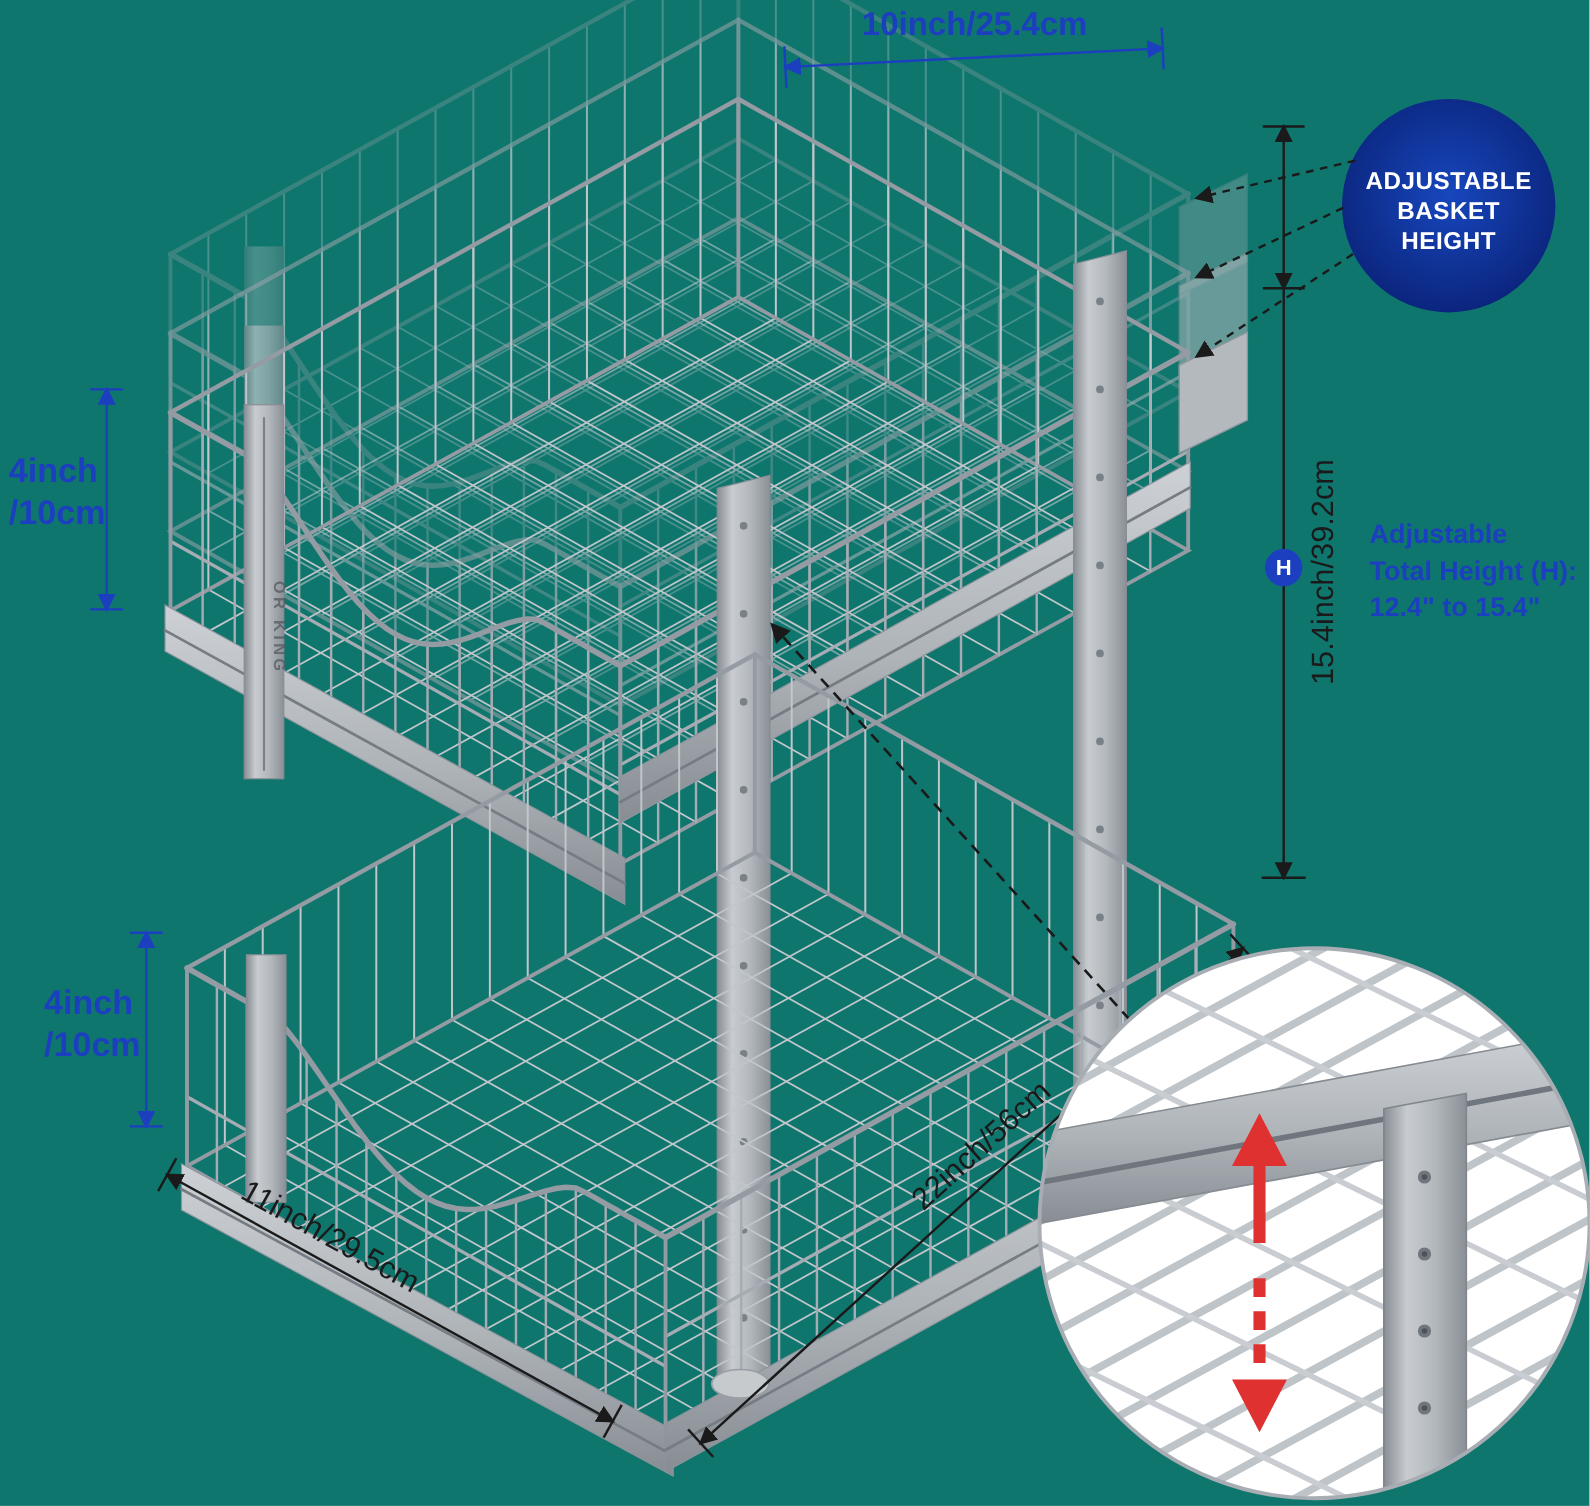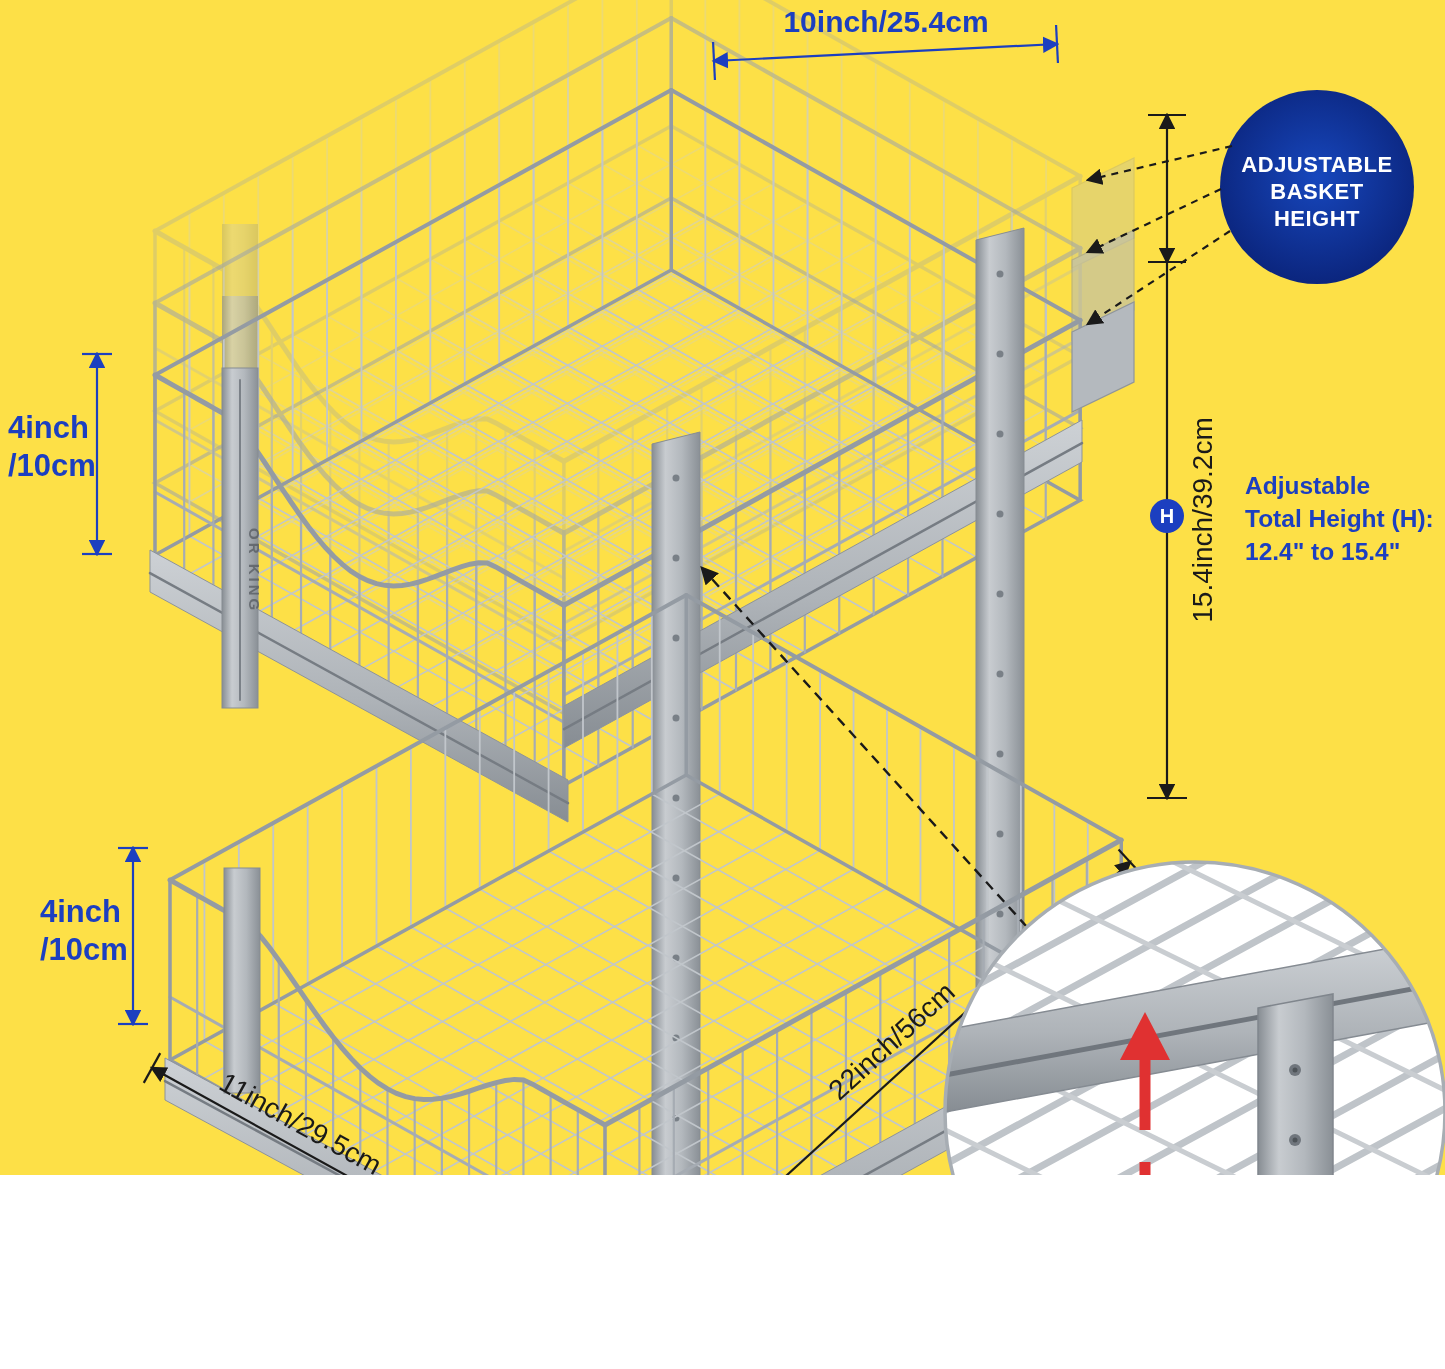--- a/index.html
+++ b/index.html
@@ -1,16 +1,16 @@
 <!DOCTYPE html>
 <html style="--blue: #1c3fc0; --ink: #1a1a1a;"><head>
 <meta charset="utf-8">
 <style>
   html,body{margin:0;padding:0;background:#ffffff;}
-  .stage{width:1445px;height:1175px;background:#fde047;position:relative;overflow:hidden;}
+  .stage{width:1445px;height:1369px;background:#0f766e;position:relative;overflow:hidden;}
   svg{display:block;font-family:"Liberation Sans",sans-serif;}
   text{font-family:"Liberation Sans",sans-serif;}
   .t-blue{fill:var(--blue,#1c3fc0);font-weight:bold;font-size:30px;}
   .t-dim4{fill:var(--blue,#1c3fc0);font-weight:bold;font-size:31px;}
   .t-black{fill:var(--ink,#1a1a1a);font-size:28px;}
   .t-adjust{fill:var(--blue,#1c3fc0);font-weight:bold;font-size:24.5px;}
   .t-badge{fill:#ffffff;font-weight:bold;font-size:22px;letter-spacing:.5px;}
   .t-h{fill:#ffffff;font-weight:bold;font-size:20px;}
   .t-emboss{fill:#555a60;font-weight:bold;font-size:15px;letter-spacing:3px;opacity:.75;}
 </style>

